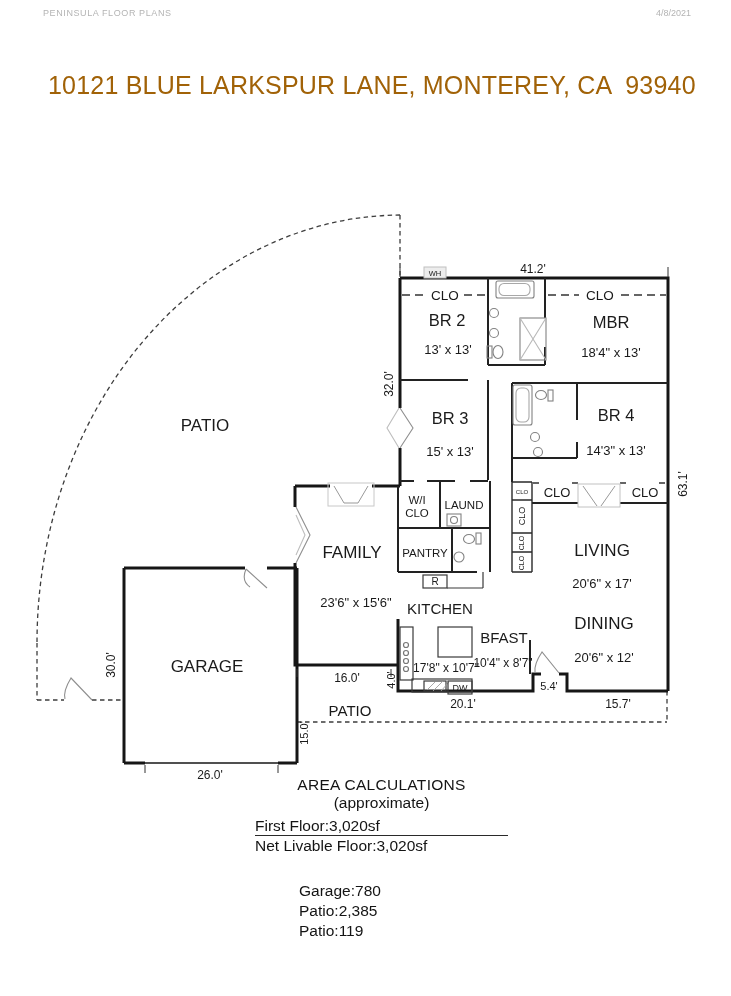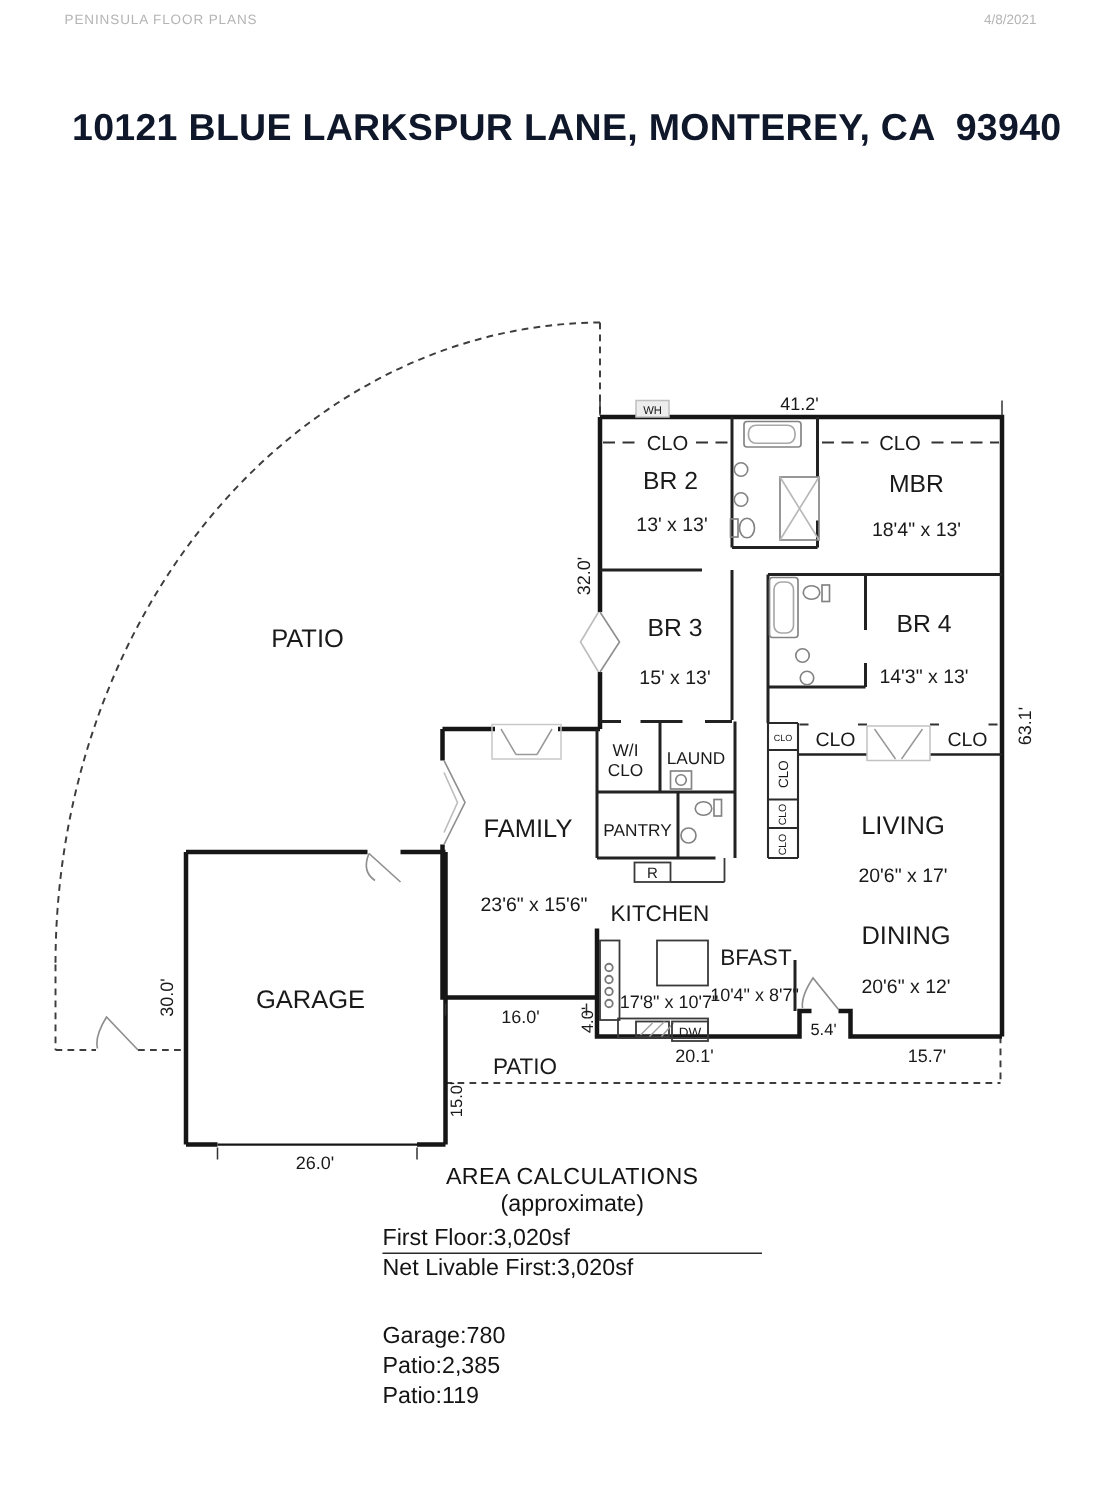--- a/index.html
+++ b/index.html
@@ -9,35 +9,35 @@
   }
   .brand {
     position:absolute; left:43px; top:8px; font-size:9px; letter-spacing:0.6px;
     color:#b4b4b4;
     text-align:center;
   }
   .scan-date {
     position:absolute; right:40px; top:8px; font-size:9px; color:#b4b4b4;
   }
   .addr-title {
-    position:absolute; left:48px; top:71px; font-size:25px; font-weight:bold;
-    color:#0f172a; letter-spacing:0.2px; white-space:pre;
+    position:absolute; left:48px; top:71px; font-size:25px; font-weight:normal;
+    color:#a16207; letter-spacing:0.2px; white-space:pre;
   }
   svg.plan { position:absolute; left:0; top:0; }
   svg .t { font-family:"Liberation Sans", sans-serif; fill:#1a1a1a; }
 
   .ac {
     position:absolute; left:255px; top:775px; width:253px;
     font-size:15.5px; color:#141414;
   }
   .ac-title { text-align:center; letter-spacing:0.3px; line-height:19px; }
   .ac-sub   { text-align:center; line-height:18px; }
   .ac-row   { display:flex; justify-content:flex-start; line-height:19px; }
   .ac-row.first { margin-top:4px; border-bottom:1.5px solid #2a2a2a; }
-  .ac-sec   { margin-top:26px; }
+  .ac-sec   { margin-top:26px;margin-left:44px; }
   .ac-sec .ac-row { line-height:20px; }
   .ac-sec .val { padding-right:13px; }
 </style>
 </head>
 <body>
 
 <div class="brand">PENINSULA FLOOR PLANS</div>
 <div class="scan-date">4/8/2021</div>
 <div class="addr-title">10121 BLUE LARKSPUR LANE, MONTEREY, CA  93940</div>
 
@@ -210,21 +210,21 @@
 </svg>
 
 <div class="ac">
   <div class="ac-title">AREA CALCULATIONS</div>
   <div class="ac-sub">(approximate)</div>
   <div class="ac-row first">
     <span>First Floor:</span>
     <span class="val">3,020sf</span>
   </div>
   <div class="ac-row">
-    <span>Net Livable First:</span>
+    <span>Net Livable Floor:</span>
     <span class="val">3,020sf</span>
   </div>
   <div class="ac-sec">
     <div class="ac-row">
       <span>Garage:</span>
       <span class="val">780</span>
     </div>
     <div class="ac-row">
       <span>Patio:</span>
       <span class="val">2,385</span>

